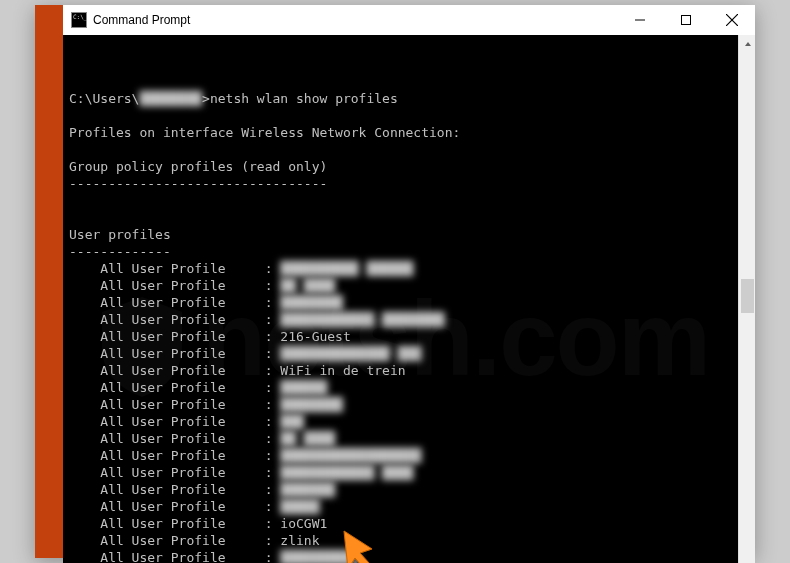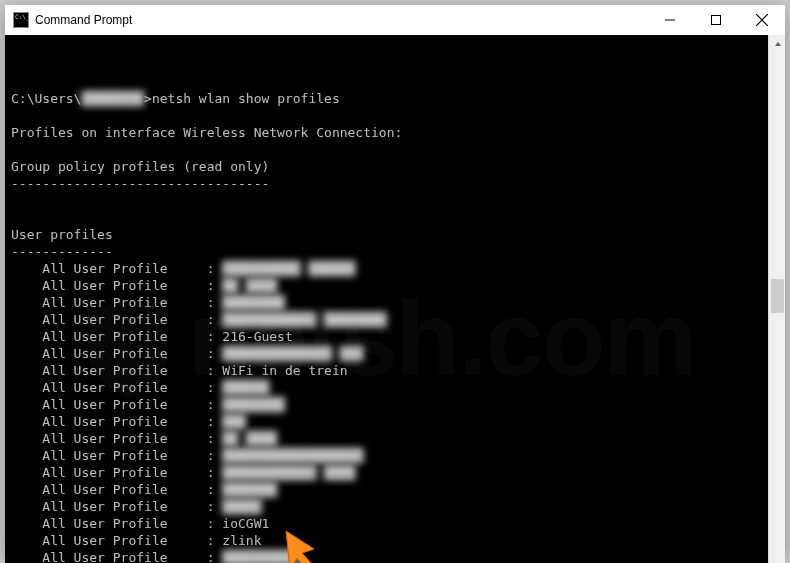--- a/index.html
+++ b/index.html
@@ -7,27 +7,28 @@
     background: #cccccc;
     font-family: "Segoe UI", Tahoma, sans-serif;
     width: 790px;
     height: 563px;
     overflow: hidden;
     display: flex;
     align-items: center;
     justify-content: center;
   }
   .window {
-    width: 780px;
+    width: 720px;
     height: 553px;
     background: #c2410c;
     display: flex;
     flex-direction: column;
     box-shadow: 0 4px 20px rgba(0,0,0,0.3);
     position: relative;
+    padding-left: 28px;
   }
   .titlebar {
     height: 30px;
     background: #ffffff;
     display: flex;
     align-items: center;
     color: #000;
     font-size: 12px;
     user-select: none;
   }

